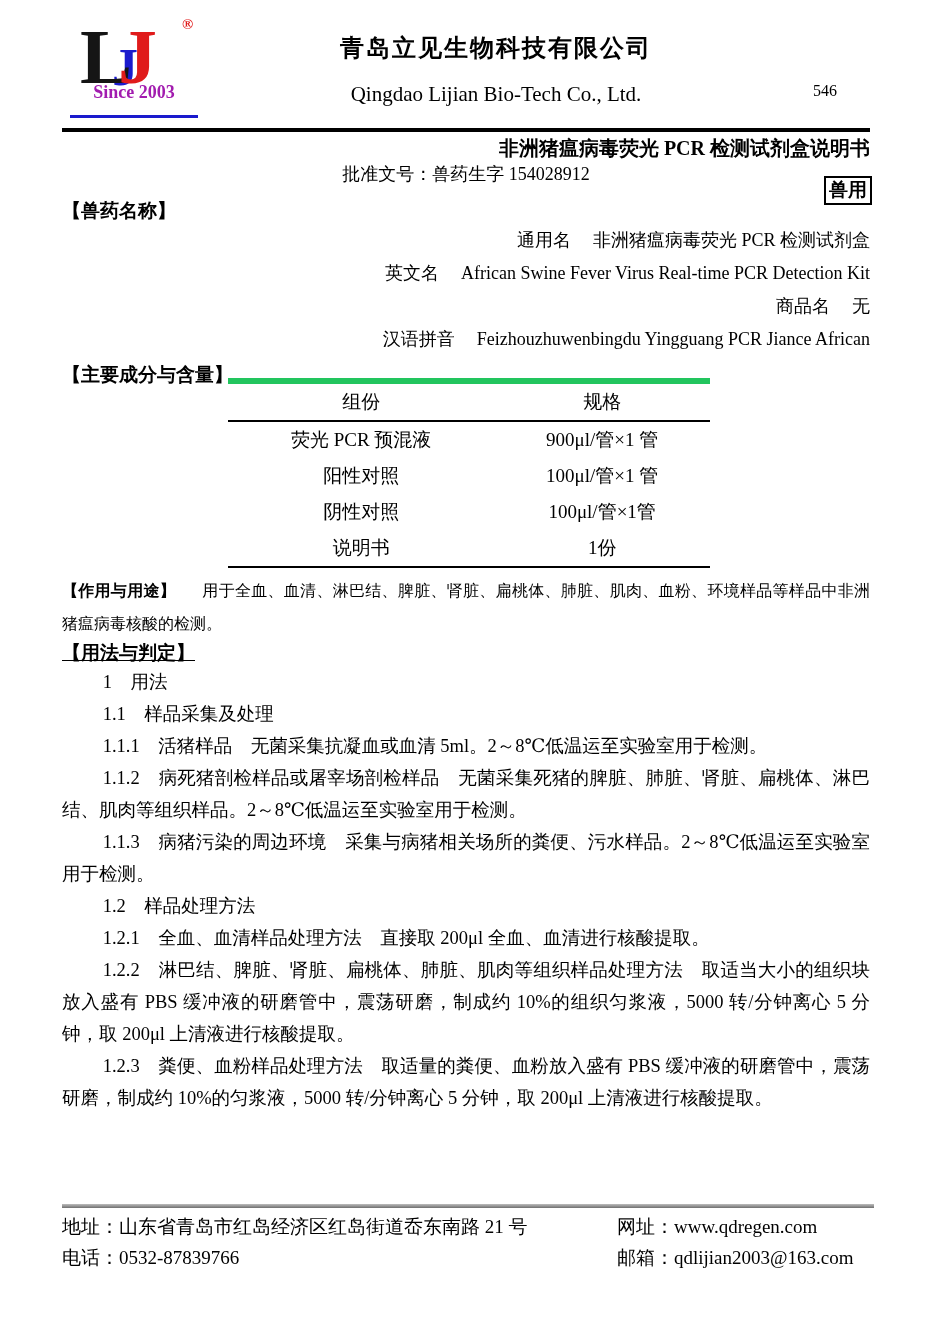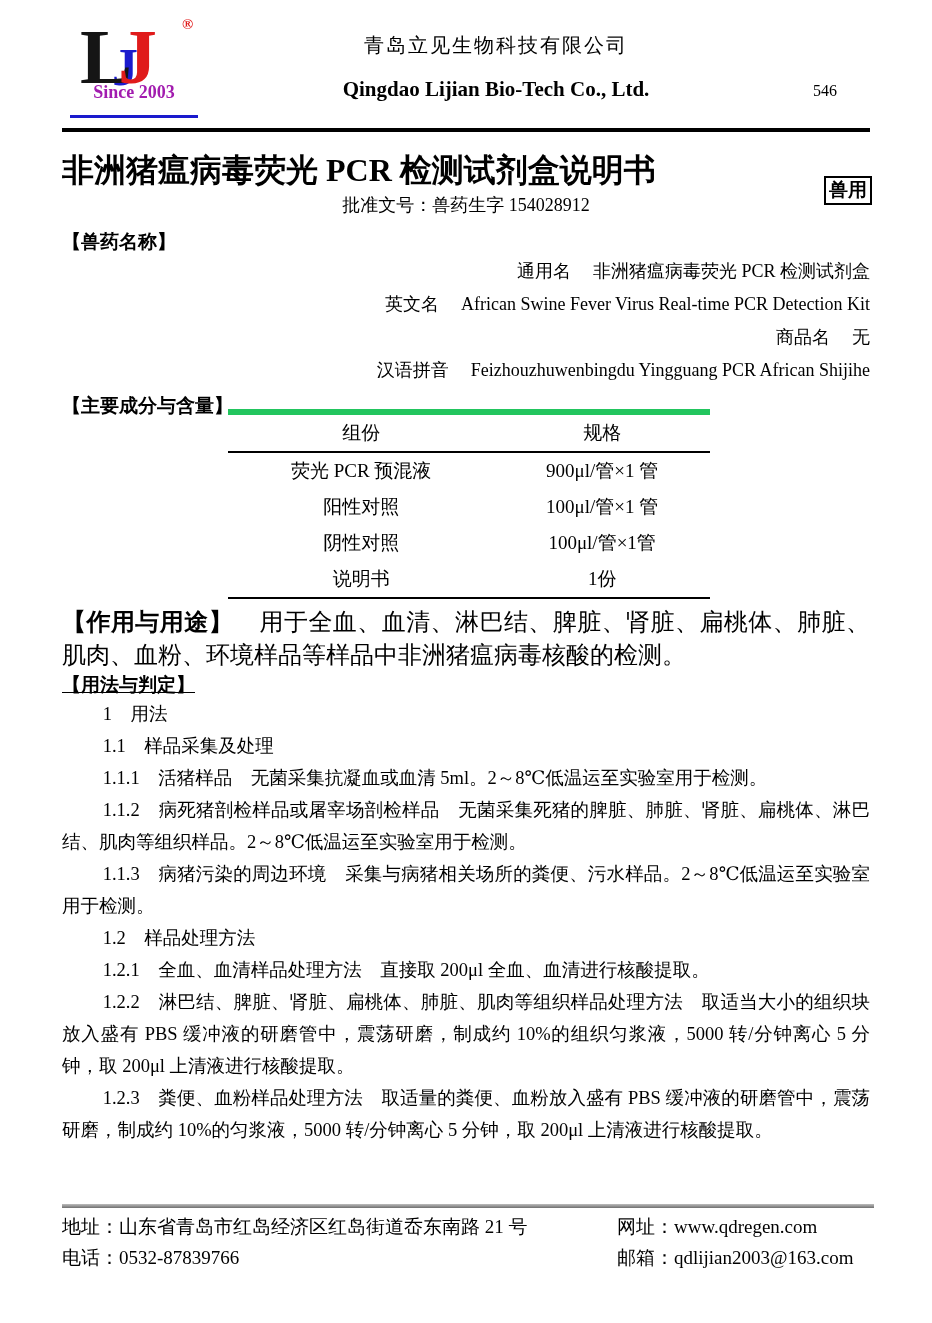--- a/index.html
+++ b/index.html
@@ -35,26 +35,26 @@
   }
   .logo-reg { position:absolute; left:120px; top:0; font-size:15px; color:#e01b1b; font-weight:bold; }
   .logo-since {
     position:absolute; left:8px; bottom:0;
     width:128px; text-align:center;
     font-family:"Liberation Serif",serif; font-weight:bold;
     font-size:18px; color:#a21caf;
     border-bottom:3px solid #1a1acd; padding-bottom:12px;
   }
   .header-center { flex:1; text-align:center; padding-top:16px; }
-  .company-cn { font-size:20px; font-weight:normal; letter-spacing:2px; font-family:"Liberation Sans","DejaVu Sans",sans-serif; }
-  .company-en { font-size:21px; font-weight:bold; margin-top:18px; font-family:"Liberation Serif",serif; }
+  .company-cn { font-size:24px; font-weight:bold; letter-spacing:2px; font-family:"Liberation Sans","DejaVu Sans",sans-serif; }
+  .company-en { font-size:21px; font-weight:normal; margin-top:18px; font-family:"Liberation Serif",serif; }
   .header-right { flex:0 0 90px; text-align:center; padding-top:66px; font-size:16px; }
 
   
-  .doc-title { text-align:left; font-size:32px; font-weight:bold; margin-top:17px; }
+  .doc-title { text-align:right; font-size:20px; font-weight:bold; margin-top:3px; }
   .approval-line { text-align:center; font-size:18px; }
   .vet-badge {
     position:absolute; right:60px; top:176px;
     border:2px solid #000; font-weight:bold; font-size:19px;
     padding:1px 3px; line-height:1.2;
     font-family:"Liberation Sans","DejaVu Sans",sans-serif;
   }
 
   
   .sec-heading {
@@ -69,21 +69,21 @@
 
   .sec-comp { margin-top:6px; }
   .comp-table {
     width:482px; margin:-10px 0 0 166px;
     border-collapse:collapse; font-size:19px;
   }
   .comp-table th, .comp-table td { text-align:center; padding:3px 4px; font-weight:normal; height:30px; }
   .comp-table thead tr { border-top:6px solid #22c55e; border-bottom:2px solid #000; }
   .comp-table tbody tr:last-child { border-bottom:2px solid #000; }
 
-  .para { font-size:24px; line-height:33px; text-align:justify; margin:6px 0 0 0; }
+  .para { font-size:16px; line-height:33px; text-align:justify; margin:6px 0 0 0; }
   .para-label { font-weight:bold; font-family:"Liberation Sans","DejaVu Sans",sans-serif; }
   .para-gap { display:inline-block; width:26px; }
 
   .sec-method-heading { margin-top:0;text-decoration:underline; }
   .method-item { font-size:18.5px; line-height:32px; text-align:justify; margin:0; text-indent:2.2em; }
 
   
   .footer-wrap { position:absolute; left:62px; right:58px; top:1204px; }
   .footer-divider { height:4px; background:linear-gradient(#bdbdbd,#6f6f6f); }
   .footer { display:flex; margin-top:3px; font-size:19px; line-height:31px; }
@@ -118,21 +118,21 @@
   <div class="name-row">
     <span class="name-label">通用名</span><span class="name-gap"></span><span>非洲猪瘟病毒荧光 PCR 检测试剂盒</span>
   </div>
   <div class="name-row">
     <span class="name-label">英文名</span><span class="name-gap"></span><span>African Swine Fever Virus Real-time PCR Detection Kit</span>
   </div>
   <div class="name-row">
     <span class="name-label">商品名</span><span class="name-gap"></span><span>无</span>
   </div>
   <div class="name-row">
-    <span class="name-label">汉语拼音</span><span class="name-gap"></span><span>Feizhouzhuwenbingdu Yingguang PCR African Shijihe</span>
+    <span class="name-label">汉语拼音</span><span class="name-gap"></span><span>Feizhouzhuwenbingdu Yingguang PCR Jiance African</span>
   </div>
 
   <div class="sec-heading sec-comp">【主要成分与含量】</div>
   <table class="comp-table">
     <thead>
       <tr>
         <th>组份</th>
         <th>规格</th>
       </tr>
     </thead>

